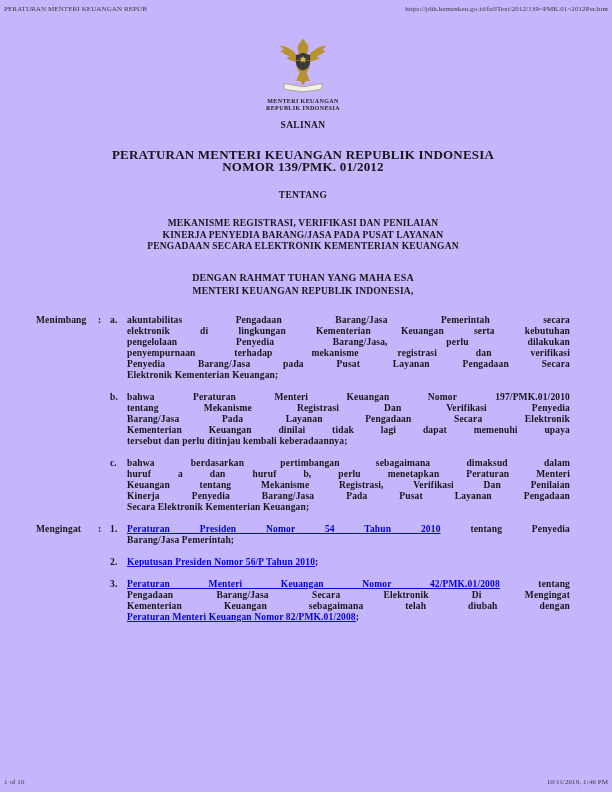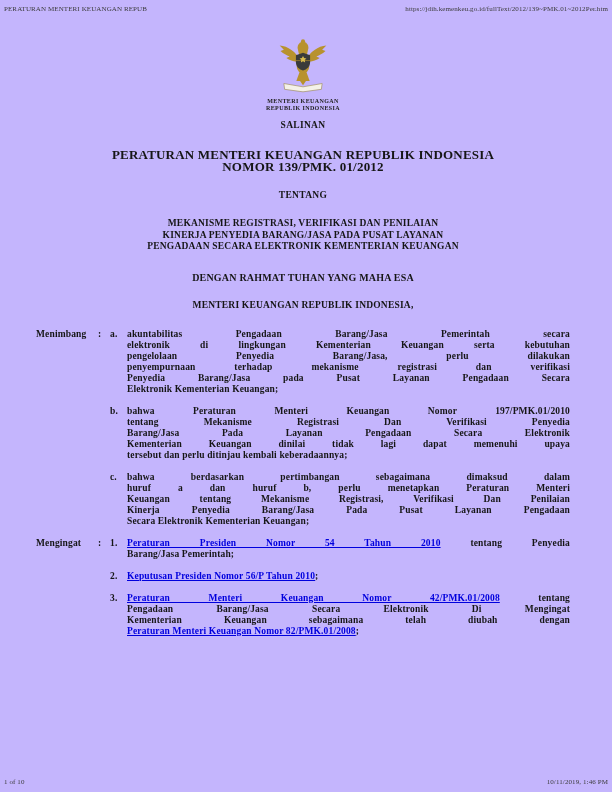--- a/index.html
+++ b/index.html
@@ -26,21 +26,21 @@
   .emblem-block { text-align: center; line-height: 0; }
   .ministry { font-size: 6px; line-height: 7px; letter-spacing: 0.4px; color: #222; }
   .ministry-wrap { margin-top: 2px; }
 
   .salinan { margin-top: 8px; font-size: 9.5px; line-height: 11px; letter-spacing: 0.3px; }
 
   .doc-title { margin-top: 18px; font-size: 13px; line-height: 12px; letter-spacing: 0.2px; text-align: center; }
   .tentang { margin-top: 17px; font-size: 9.5px; line-height: 11px; letter-spacing: 0.3px; }
   .subject { margin-top: 17px; font-size: 9.5px; line-height: 11.5px; letter-spacing: 0.2px; }
   .invocation { margin-top: 19px; font-size: 10px; line-height: 11px; letter-spacing: 0.2px; }
-  .authority { margin-top: 17px; font-size: 9.5px; line-height: 11px; letter-spacing: 0.2px; text-align: center; }
+  .authority { margin-top: 3px; font-size: 9.5px; line-height: 11px; letter-spacing: 0.2px; text-align: center; }
 
   .row {
     display: flex; align-items: flex-start;
     font-size: 9.5px; line-height: 11px; letter-spacing: 0.15px;
   }
   .row-first-section { margin-top: 18px; }
   .row-follow { margin-top: 11px; }
   .col-label { width: 62px; flex: none; }
   .col-colon { width: 12px; flex: none; }
   .col-marker { width: 17px; flex: none; }

